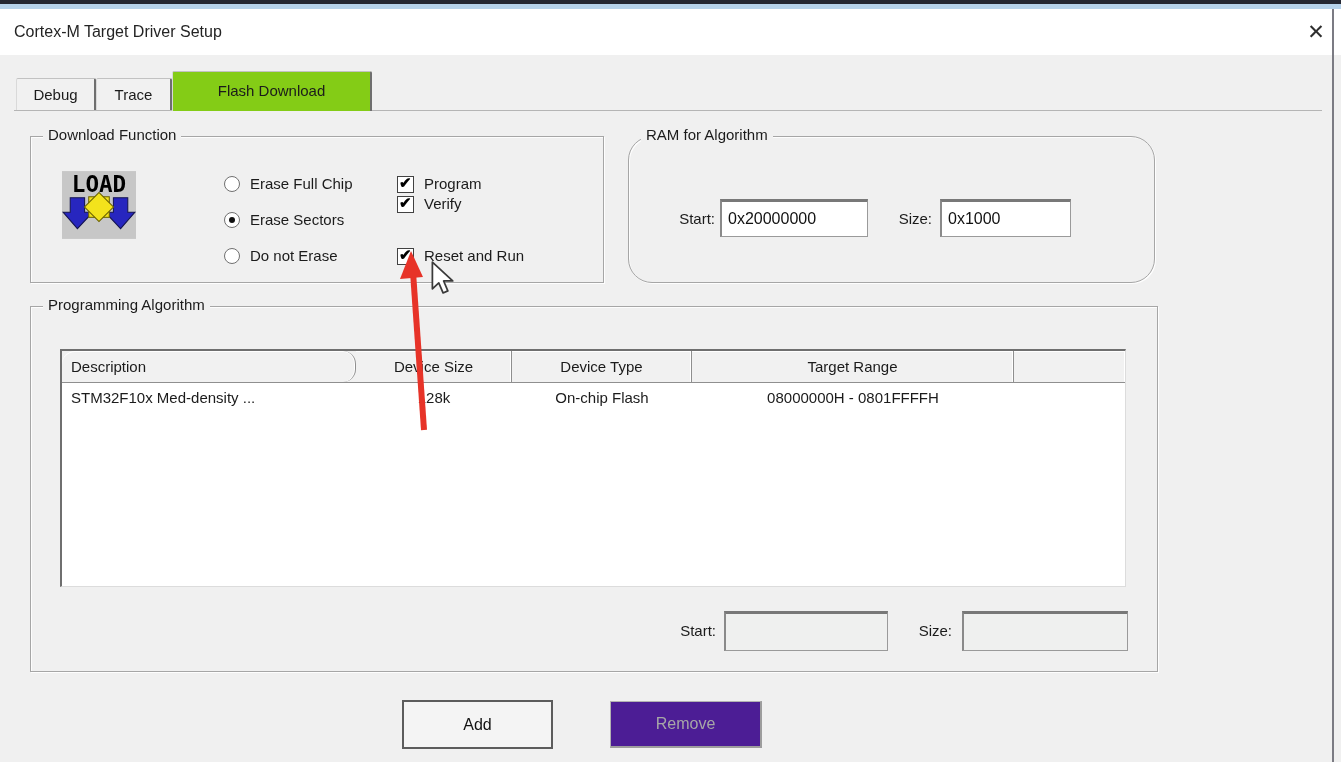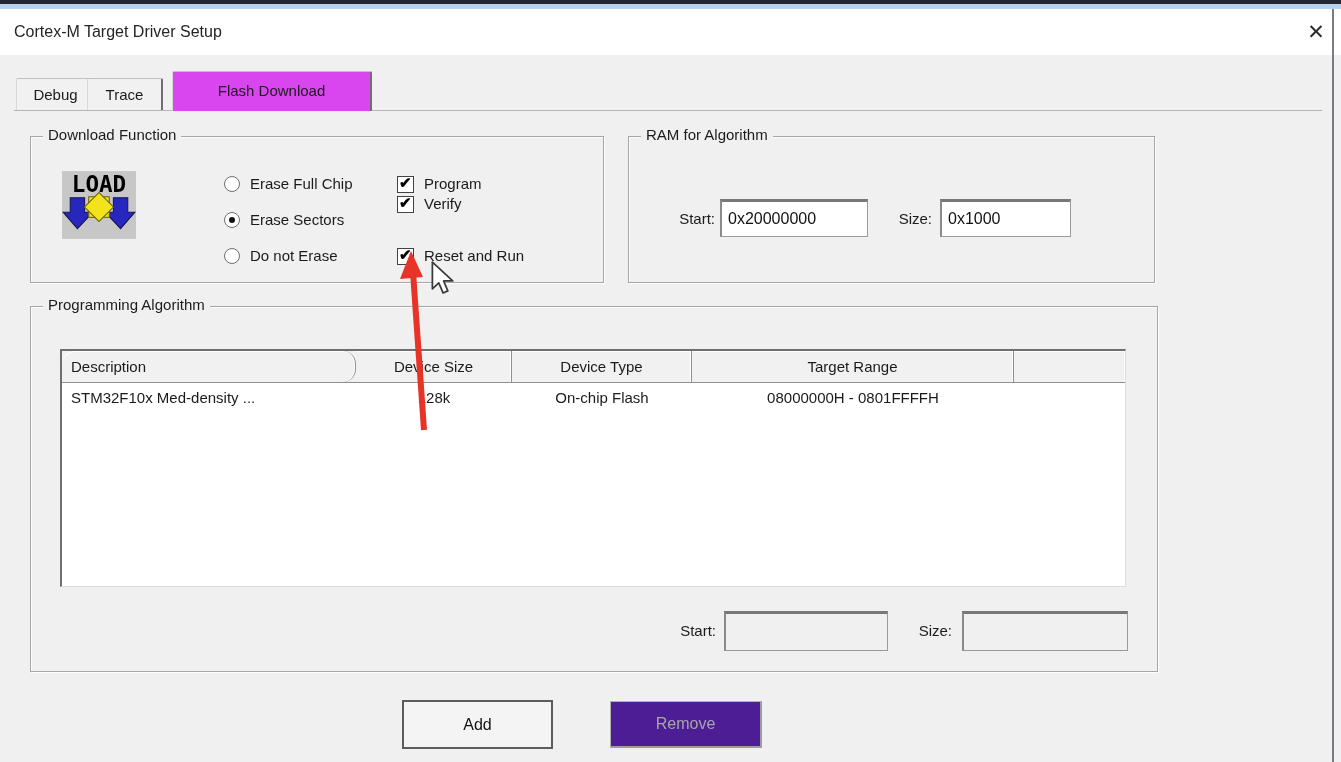--- a/index.html
+++ b/index.html
@@ -18,30 +18,30 @@
   .title-text { left:14px; top:9px; height:46px; line-height:46px; font-size:16px; color:#242424; }
   .close-btn { left:1294px; top:12px; width:44px; height:40px; line-height:40px;
     text-align:center; font-size:21px; color:#2e2e2e; cursor:default; }
   .right-edge { left:1332px; top:9px; width:2px; height:753px; background:#7b7b83; }
 
   
   .tab { background:#f1f1f1; text-align:center; color:#1b1b1b;
     border-top:1px solid #c2c2c2; border-left:1px solid #d9d9d9; border-right:2px solid #6f6f6f;
     border-radius:2px 2px 0 0; }
   .tab-debug { left:16px; top:78px; width:80px; height:33px; line-height:31px; }
-  .tab-trace { left:87px; top:78px; width:76px; height:33px; line-height:31px; }
-  .tab-flash { left:172px; top:71px; width:200px; height:40px; line-height:38px; background:#d946ef; z-index:2; }
+  .tab-trace { left:96px; top:78px; width:76px; height:33px; line-height:31px; }
+  .tab-flash { left:172px; top:71px; width:200px; height:40px; line-height:38px; background:#84cc16; z-index:2; }
   .pane-line { left:14px; top:110px; width:1308px; height:1px; background:#b5b5b5; }
 
   
   .group { border:1px solid #a6a6a6; background:#f0f0f0;
     box-shadow: inset 1px 1px 0 rgba(255,255,255,.85), 1px 1px 0 rgba(255,255,255,.9); }
   .group-label { position:absolute; top:-11px; left:12px; background:#f0f0f0; padding:0 5px; }
   .g-download { left:30px; top:136px; width:574px; height:147px; }
-  .g-ram { left:628px; top:136px; width:527px; height:147px; }
+  .g-ram { left:628px; top:136px; width:527px; height:147px;border-radius:24px; }
   .g-prog { left:30px; top:306px; width:1128px; height:366px; }
 
   
   .ctl-row { display:flex; align-items:center; gap:10px; height:22px; }
   .radio { width:16px; height:16px; border:1px solid #707070; border-radius:50%;
     background:#fff; position:relative; flex:0 0 auto; }
   .radio.on::after { content:""; position:absolute; left:4px; top:4px; width:6px; height:6px;
     border-radius:50%; background:#111; }
   .check { width:17px; height:17px; border:1px solid #424242; background:#fff;
     position:relative; flex:0 0 auto; }

